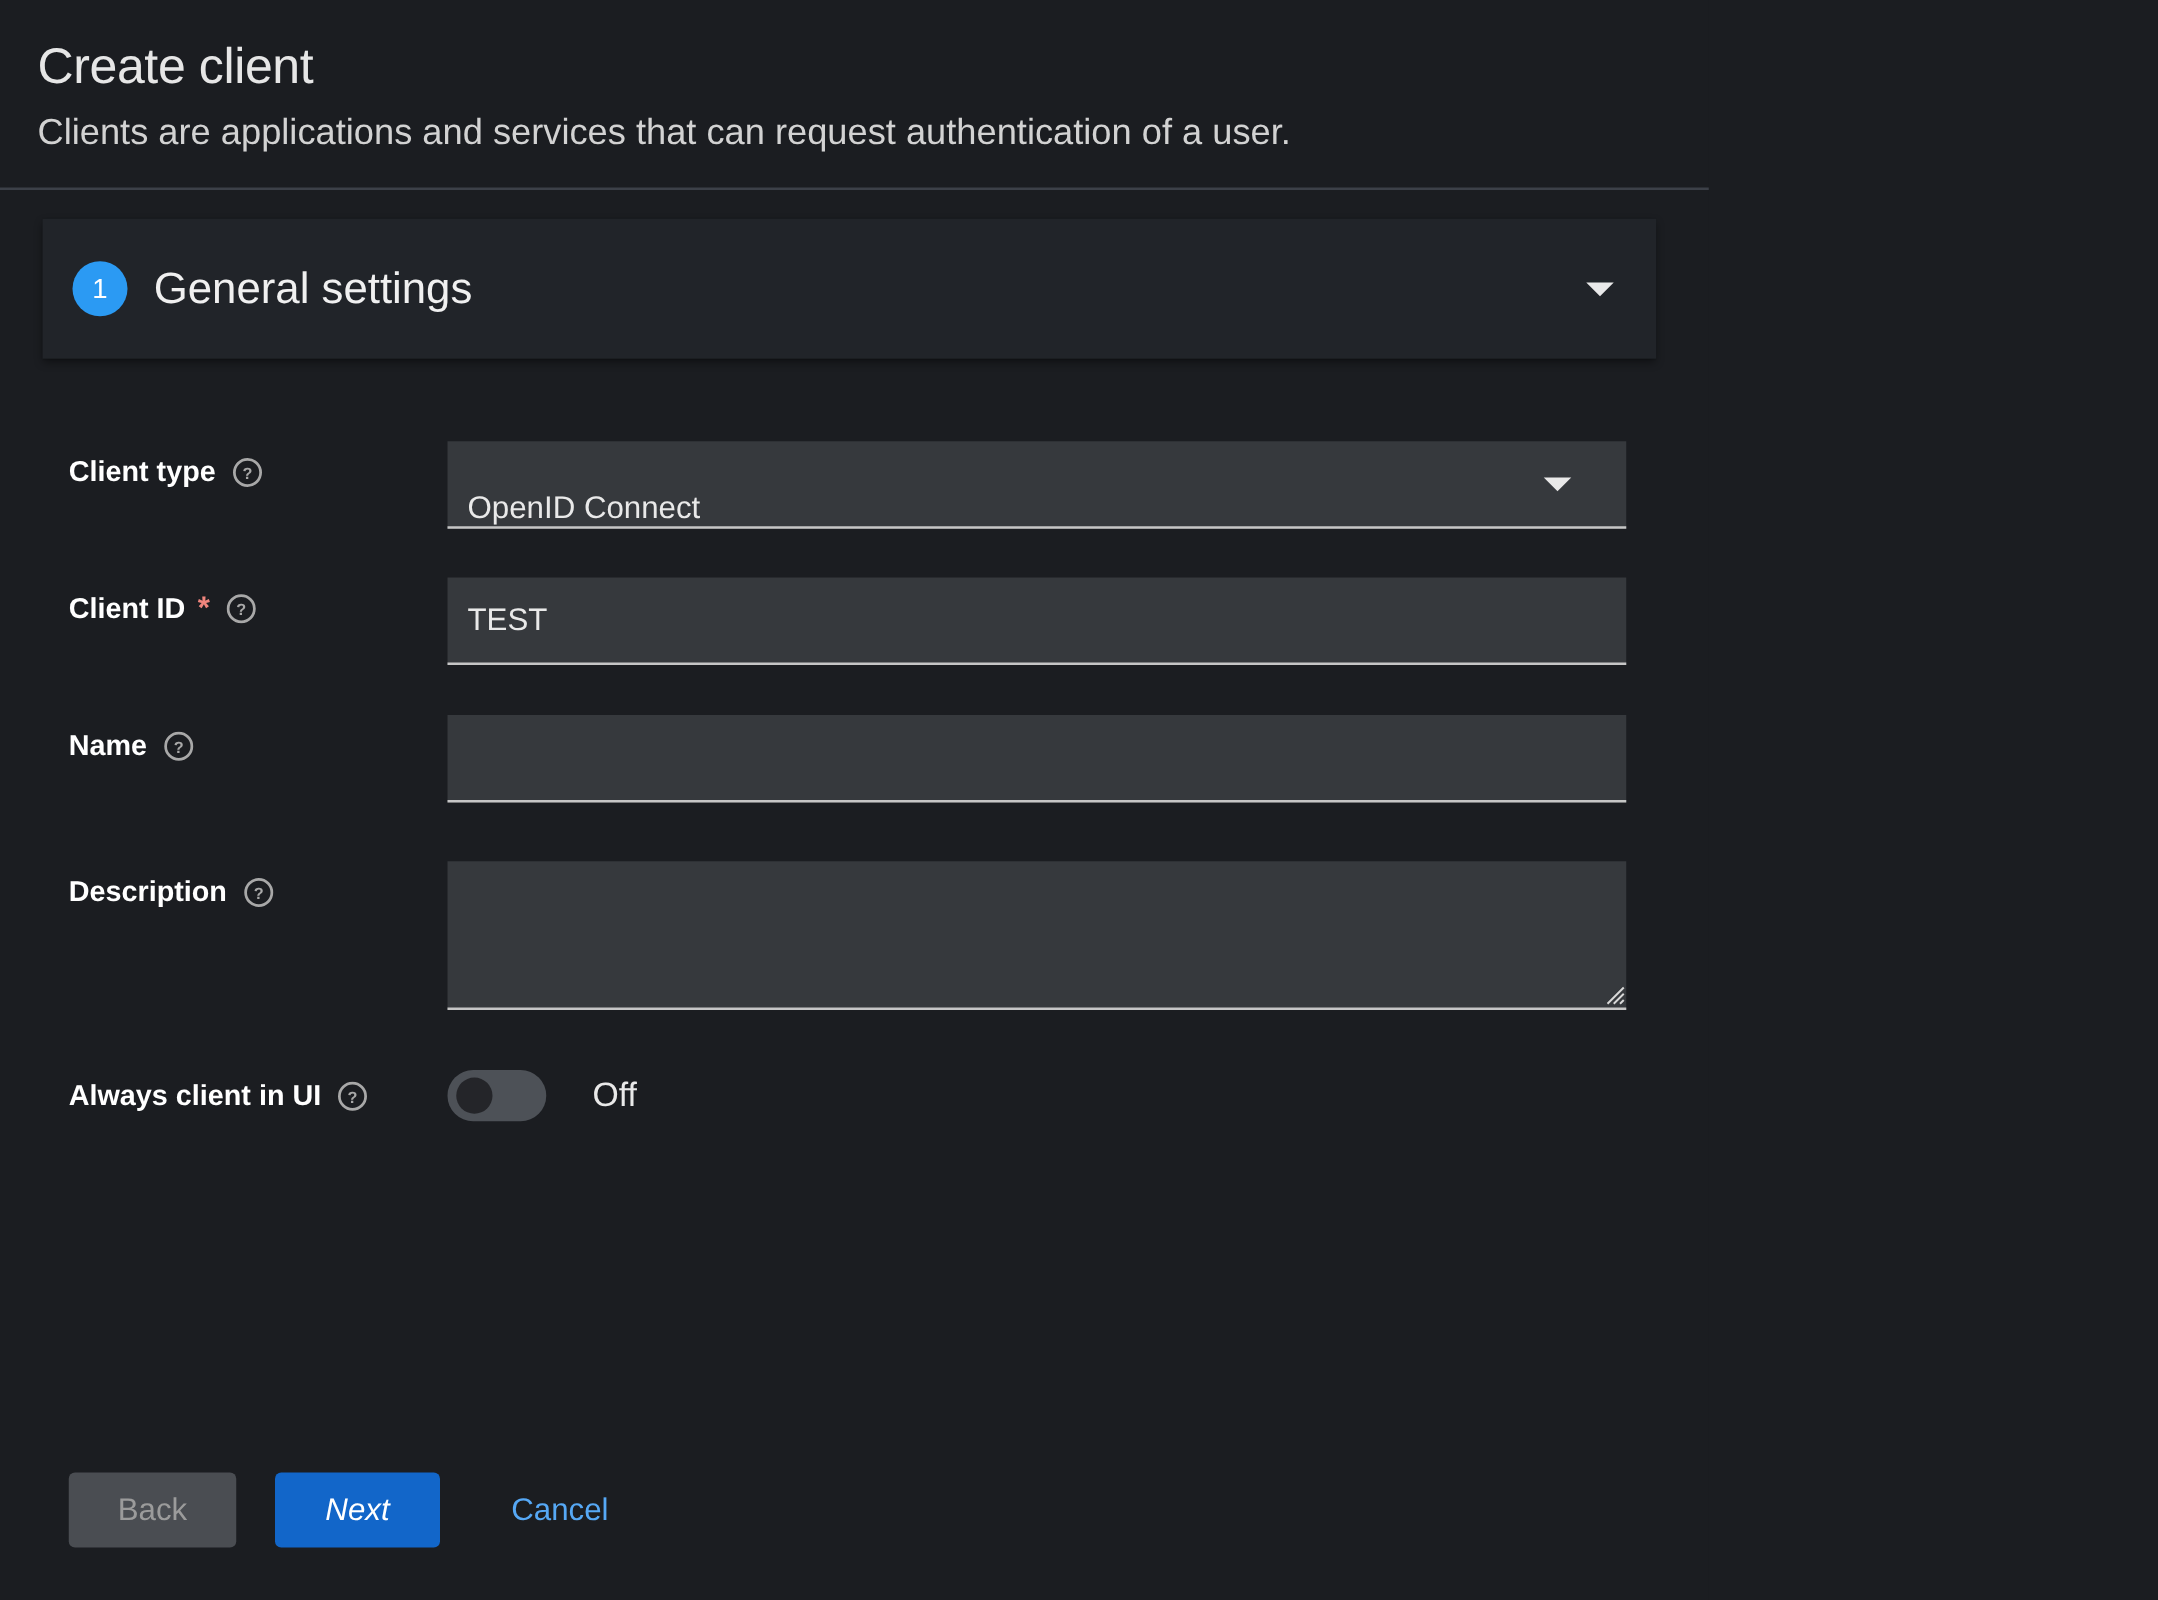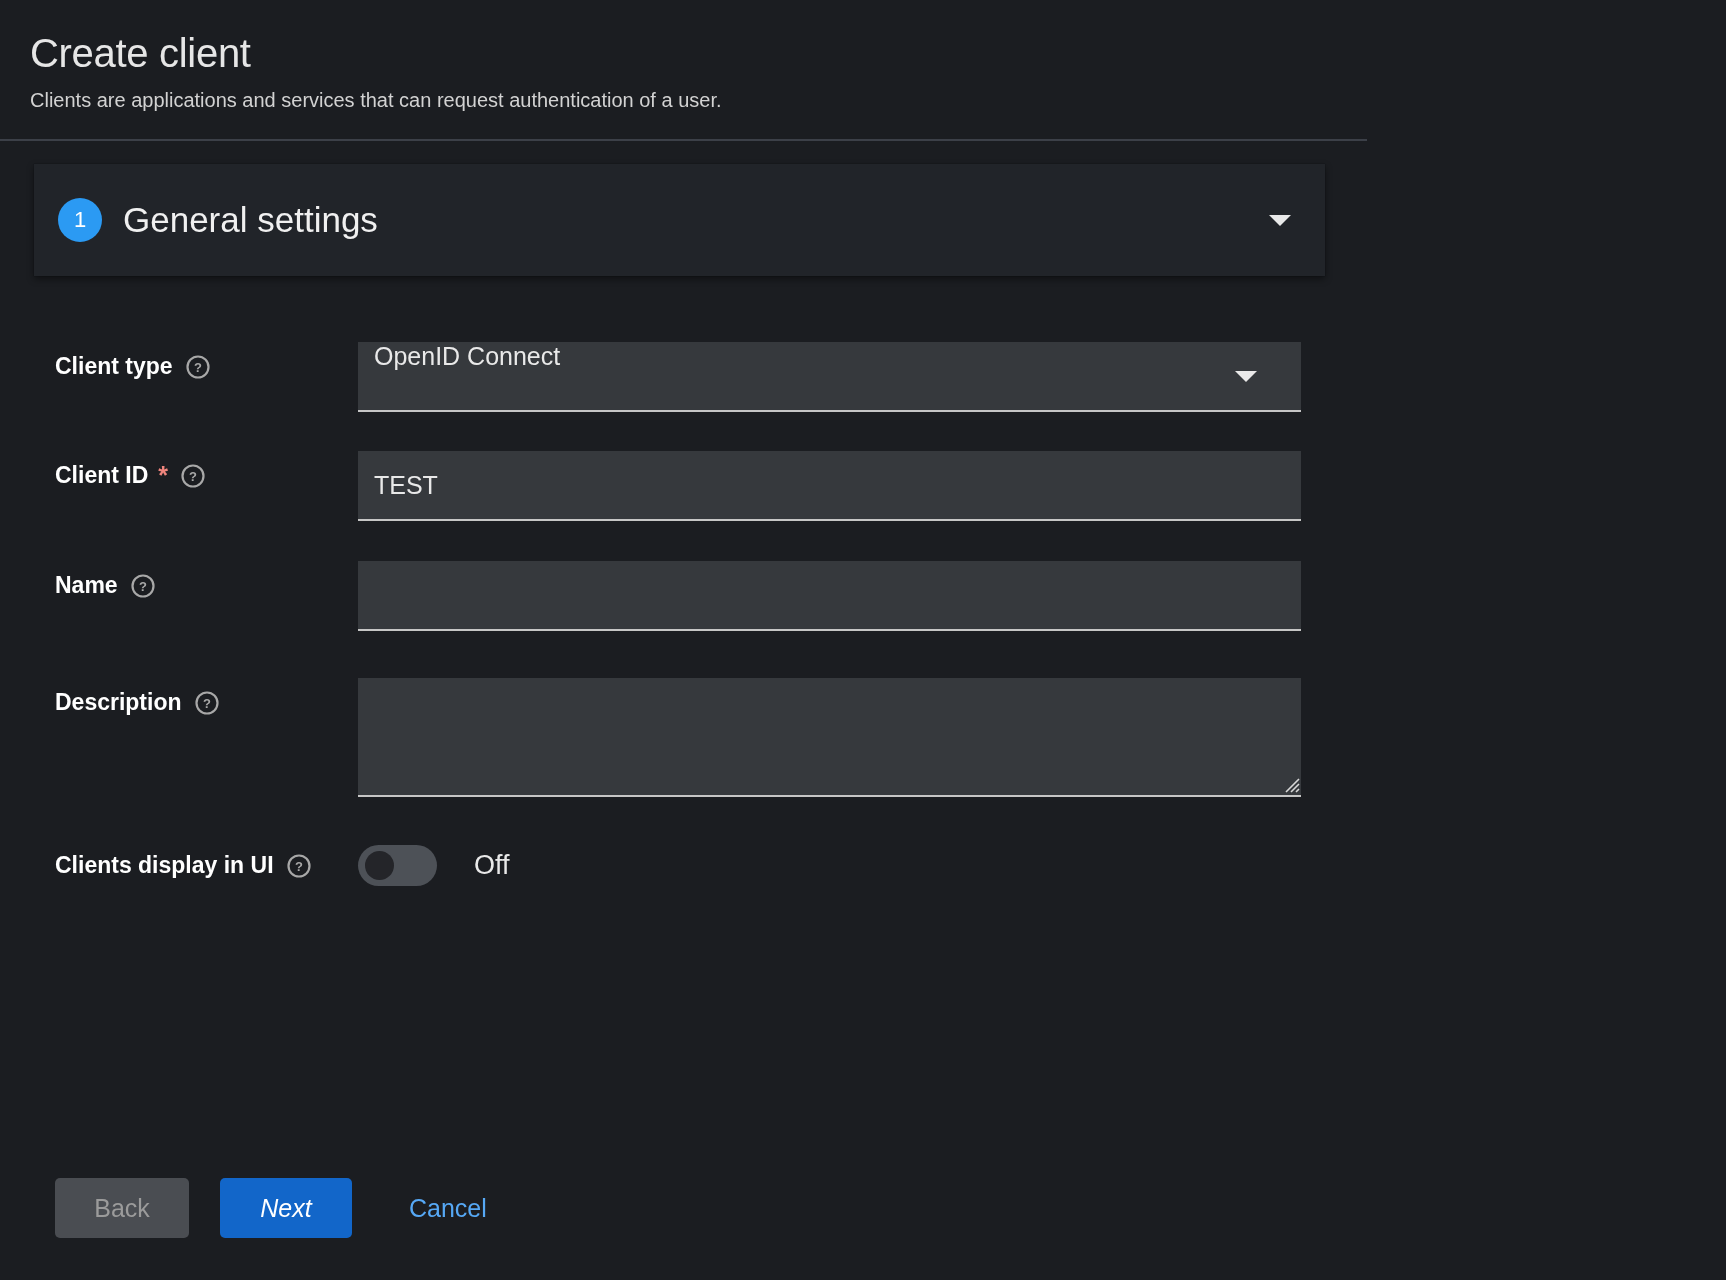--- a/index.html
+++ b/index.html
@@ -27,21 +27,21 @@
   }
   .page-title {
     font-size: 40px;
     font-weight: 400;
     color: #e6e6e6;
     letter-spacing: -0.3px;
     line-height: 1.18;
   }
   .page-subtitle {
     margin-top: 11px;
-    font-size: 20px;
+    font-size: 29px;
     font-weight: 400;
     color: #d2d2d2;
     line-height: 1.25;
   }
 
   
   .wizard-card {
     margin: 23px 42px 0 34px;
     background: #212429;
     box-shadow: 0 3px 7px rgba(0,0,0,0.45), 0 0 1px rgba(0,0,0,0.5);
@@ -117,21 +117,21 @@
 
   .form-control { flex: 1 1 auto; padding-right: 66px; }
 
   .input-box {
     position: relative;
     background: #36393d;
     border: none;
     border-bottom: 2px solid #c6c6c6;
     height: 70px;
     display: flex;
-    align-items: flex-start;
+    align-items: flex-end;
     padding: 0 16px;
     width: 100%;
     color: #e9e9e9;
     font-size: 25px;
     font-family: "Liberation Sans", sans-serif;
     outline: none;
   }
   .input-box.select { cursor: pointer; }
   .input-value { color: #e9e9e9; font-size: 25px; }
   .select-caret {
@@ -310,21 +310,21 @@
           <span style="display:block;padding:14px 16px;color:#e9e9e9;font-size:25px;"></span>
           <svg class="resize-grip" viewBox="0 0 17 17">
             <path d="M16 3 L3 16 M16 8 L8 16 M16 13 L13 16" stroke="#d8d8d8" stroke-width="1.6" fill="none"></path>
           </svg>
         </div>
       </div>
     </div>
 
     <div class="form-row toggle-row" style="margin-top:48px;">
       <div class="form-label" style="padding-top:0;">
-        <span>Clients display in UI</span>
+        <span>Always client in UI</span>
         <span class="help-icon">
           <svg width="24" height="24" viewBox="0 0 24 24">
             <circle cx="12" cy="12" r="10.5" fill="none" stroke="#a8a8a8" stroke-width="2.2"></circle>
             <text x="12" y="17" text-anchor="middle" font-size="13" font-family="Liberation Sans, sans-serif" fill="#a8a8a8">?</text>
           </svg>
         </span>
       </div>
       <div class="form-control">
         <div class="toggle-wrap">
           <div class="toggle">

